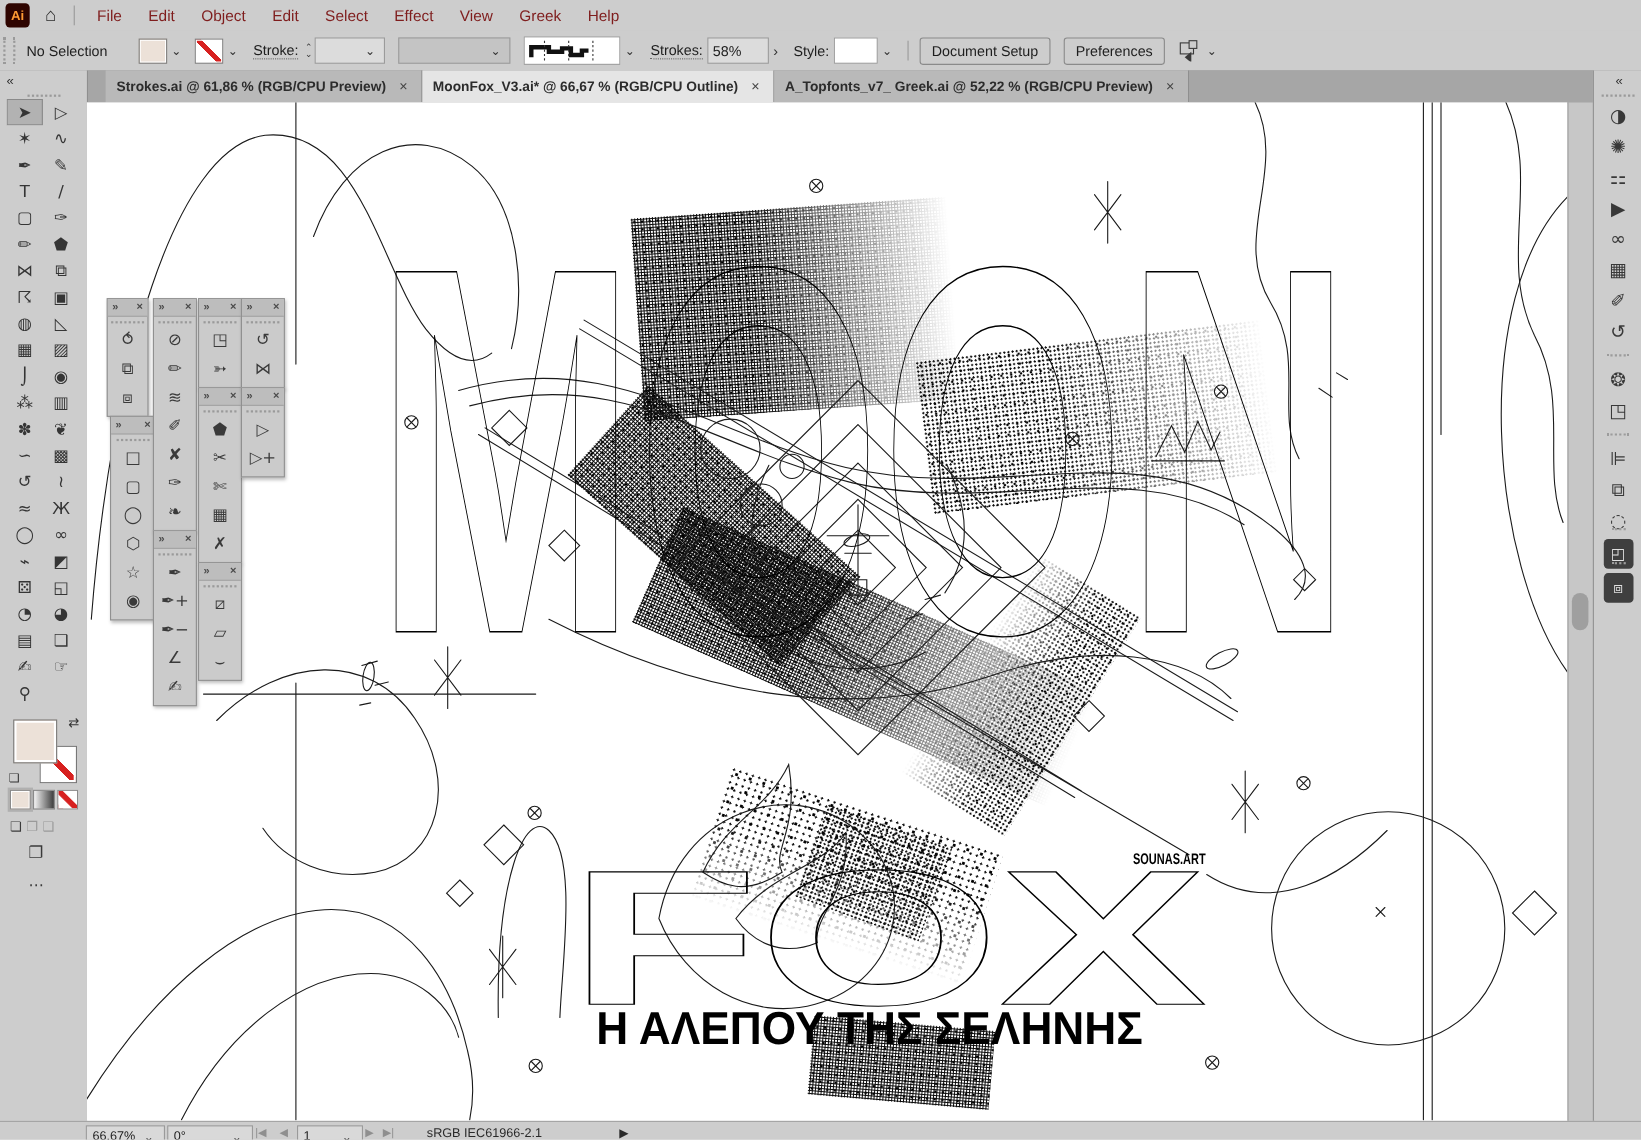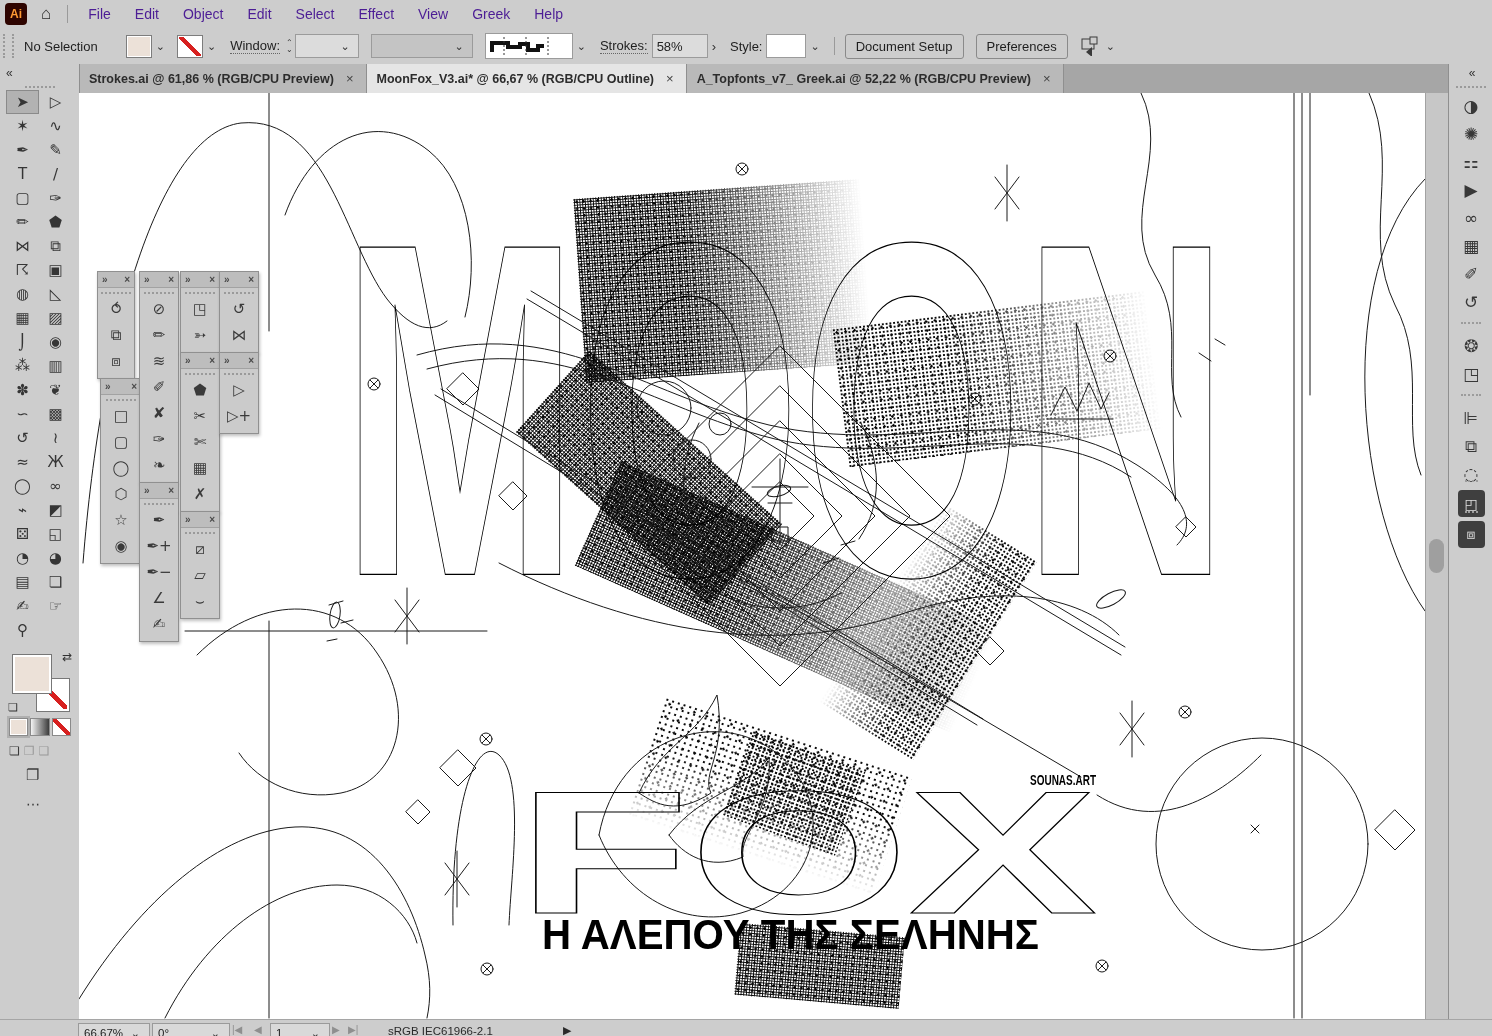--- a/index.html
+++ b/index.html
@@ -7,42 +7,42 @@
        font-family:"Liberation Sans",sans-serif;background:#cdcdcd;color:#1e1e1e;
        -webkit-user-select:none;user-select:none;}
   .abs{position:absolute;}
 
   
   #menubar{left:0;top:0;width:1492px;height:28px;background:#cdcdcd;display:flex;align-items:center;gap:2px;}
   #appicon{width:22px;height:22px;margin-left:5px;border-radius:4px;background:#2e0400;color:#ff9a33;
            font-weight:bold;font-size:12px;display:flex;align-items:center;justify-content:center;}
   #homeicon{font-size:17px;color:#2b2b2b;margin:0 8px 0 12px;font-weight:bold;}
   .vsep{width:1px;height:18px;background:#9a9a9a;margin:0 6px;}
-  .mitem{padding:4px 12px;font-size:14px;color:#4c1d95;}
+  .mitem{padding:4px 12px;font-size:14px;color:#7f1d1d;}
 
   
   #controlbar{left:0;top:28px;width:1492px;height:36px;background:#cdcdcd;border-bottom:1px solid #9b9b9b;
               display:flex;align-items:center;font-size:13px;}
   #cb-grip{width:7px;height:24px;margin-left:3px;border-left:2px dotted #9a9a9a;border-right:2px dotted #9a9a9a;}
   #no-selection{margin:0 14px 0 10px;white-space:nowrap;}
   .swatch{width:24px;height:21px;border:1px solid #7d7d7d;box-shadow:inset 0 0 0 1px #fff;background:#ece1d8;}
   .swatch.none{background:linear-gradient(45deg,transparent 43%,#d7201f 43% 57%,transparent 57%),#fff;}
   .chev{font-size:11px;color:#333;padding:0 4px;}
   .cb-label{margin:0 4px 0 10px;border-bottom:1px dotted #666;white-space:nowrap;}
   .stepper{display:flex;flex-direction:column;font-size:8px;line-height:7px;color:#333;margin:0 2px;}
   .combo{height:22px;background:#dcdcdc;border:1px solid #9b9b9b;display:flex;align-items:center;
          justify-content:space-between;padding:0 4px;color:#222;}
   .combo.dis{background:#c4c4c4;color:#999;}
   .brushbox{width:86px;height:24px;background:#fff;border:1px solid #9b9b9b;}
   .cbtn{height:23px;border:1px solid #8a8a8a;border-radius:3px;background:#cdcdcd;display:flex;
         align-items:center;padding:0 10px;white-space:nowrap;}
 
   
   #tabbar{left:79px;top:64px;width:1369px;height:29px;background:#a6a6a6;display:flex;align-items:stretch;
-          border-bottom:1px solid #8a8a8a;}
+          border-bottom:1px solid #8a8a8a;padding-left:17px;}
   .tab{display:flex;align-items:center;background:#b9b9b9;border-right:1px solid #8f8f8f;
        padding:0 10px;font-size:12.5px;color:#2c2c2c;white-space:nowrap;}
   .tab.active{background:#e5e5e5;}
   .tlabel{font-weight:bold;}
   .tclose{margin-left:10px;color:#444;font-size:13px;padding:0 2px;}
 
   
   #leftdock{left:0;top:64px;width:79px;height:955px;background:#cdcdcd;border-right:1px solid #8f8f8f;}
   .collapse{font-size:12px;color:#333;letter-spacing:-2px;padding:2px 6px;}
   .dots{width:30px;border-top:2px dotted #9a9a9a;margin:4px auto 2px auto;}
@@ -139,21 +139,21 @@
     </div>
 </div>
 
 <div id="controlbar" class="abs">
   <div id="cb-grip"></div>
   <span id="no-selection">No Selection</span>
   <div class="swatch" style="margin-left:14px;"></div>
   <span class="chev">⌄</span>
   <div class="swatch none" style="margin-left:8px;"></div>
   <span class="chev">⌄</span>
-  <span class="cb-label">Window:</span>
+  <span class="cb-label">Stroke:</span>
   <span class="stepper">
     <span>⌃</span>
     <span>⌄</span>
   </span>
   <div class="combo" style="width:54px;">
     <span></span>
       <span class="chev">⌄</span>
   </div>
   <div class="combo dis" style="width:92px;margin-left:12px;">
     <span></span>

